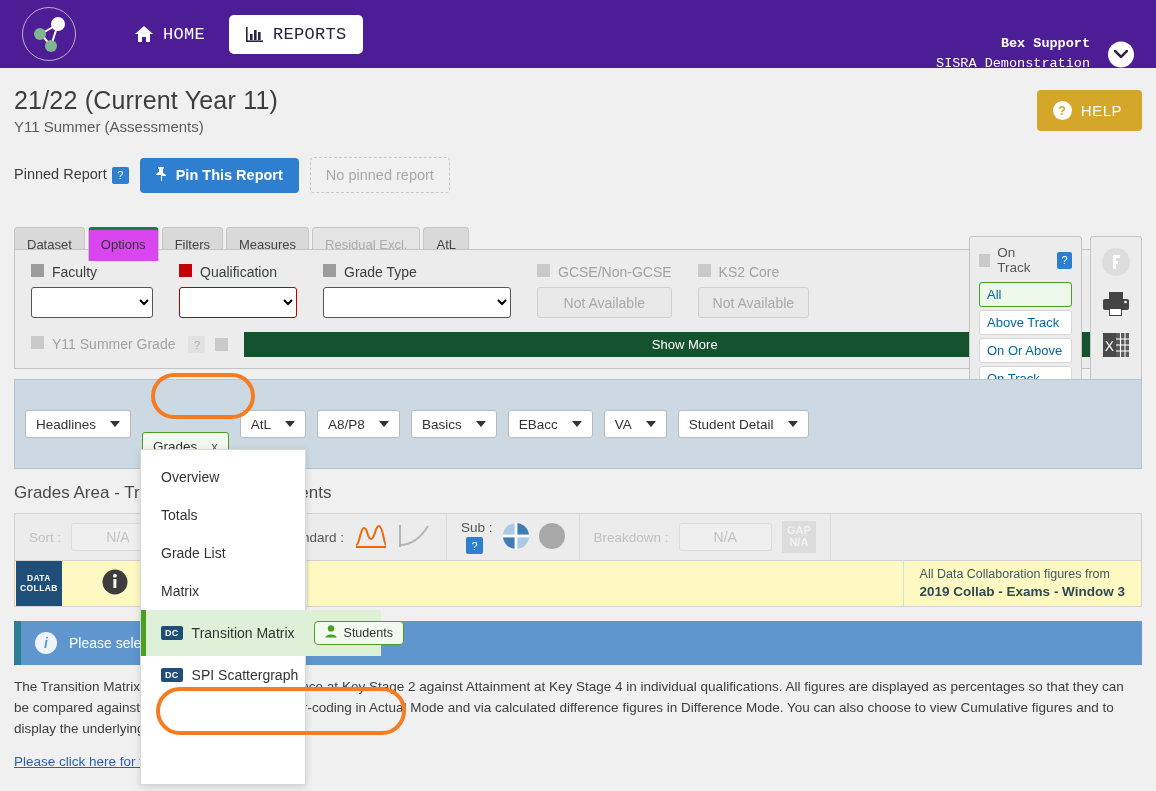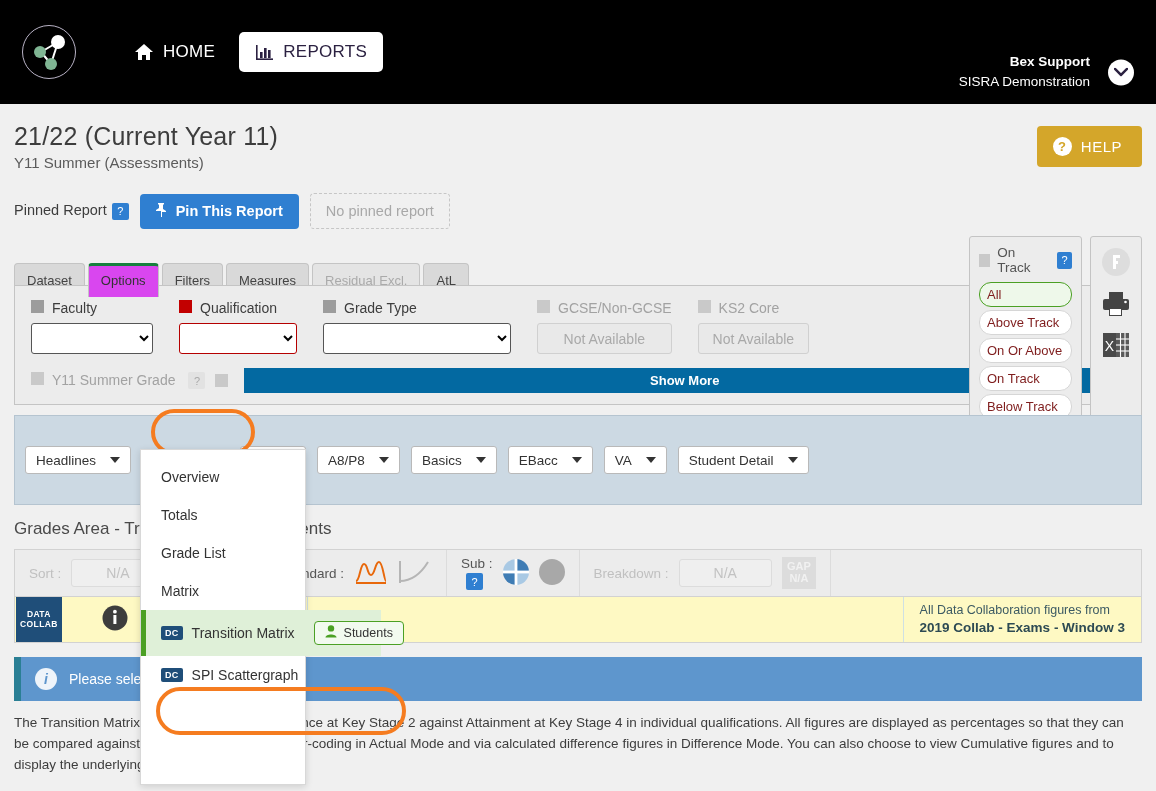--- a/index.html
+++ b/index.html
@@ -8,23 +8,23 @@
     width:1156px; height:791px;
     font-family: "Liberation Sans", sans-serif;
     background:#f0f0f0;
     color:#333;
     overflow:hidden;
     position:relative;
   }
 
   
   .topnav {
-    height:104px; background:#000000;
+    height:68px; background:#4c1d95;
     display:flex; align-items:center;
-    padding:0 22px; position:relative;
+    padding:0 22px; position:relative;font-family:Liberation Mono, monospace;
   }
   .logo {
     width:54px; height:54px; border-radius:50%;
     border:1.5px solid #b9b3c6; position:relative; flex:0 0 auto;
   }
   .logo svg { position:absolute; left:0; top:0; }
   .nav-links { display:flex; align-items:center; margin-left:42px; gap:8px; }
   .nav-item {
     display:flex; align-items:center; gap:9px;
     padding:10px 16px; border-radius:5px;
@@ -111,35 +111,35 @@
   select.opt.wide { width:188px; }
   select.opt.err { border:1.5px solid #b50000; width:118px; }
   .notavail {
     border:1px solid #d0d0d0; background:#e9e9e9; color:#a9a9a9;
     border-radius:3px; height:31px; padding:0 14px; font-size:14px;
     display:flex; align-items:center; justify-content:center; min-width:106px;
   }
   .subrow { display:flex; align-items:center; margin-top:14px; gap:10px; }
   .subrow .opt-label { margin-bottom:0; }
   .showmore {
-    flex:1; background:#0369a1; color:#fff; text-align:center;
-    font-size:13px; font-weight:bold; padding:5px 8px; cursor:pointer;
+    flex:1; background:#14532d; color:#fff; text-align:center;
+    font-size:13px; font-weight:normal; padding:5px 8px; cursor:pointer;
     margin-left:6px;
   }
 
   
   .right-boxes { position:absolute; right:14px; top:236px; display:flex; gap:8px; }
   .ontrack-box {
     background:#ececec; border:1px solid #c4c4c4; border-radius:3px;
     padding:8px 9px; width:113px;
   }
   .ontrack-head { display:flex; align-items:center; gap:7px; font-size:13.5px; color:#555; margin-bottom:7px; }
   .track-opt {
-    border:1px solid #d6d6d6; background:#fff; border-radius:12px;
-    font-size:13px; padding:4px 7px; margin-bottom:3px; cursor:pointer; color:#7f1d1d;
+    border:1px solid #d6d6d6; background:#fff; border-radius:3px;
+    font-size:13px; padding:4px 7px; margin-bottom:3px; cursor:pointer; color:#0369a1;
   }
   .track-opt.sel { border:1.5px solid #4ba024; background:#eef8ea; }
   .tools-box {
     background:#ececec; border:1px solid #c4c4c4; border-radius:3px;
     width:52px; display:flex; flex-direction:column; align-items:center;
     padding:10px 0; gap:10px;
   }
 
   
   .ddbar {

